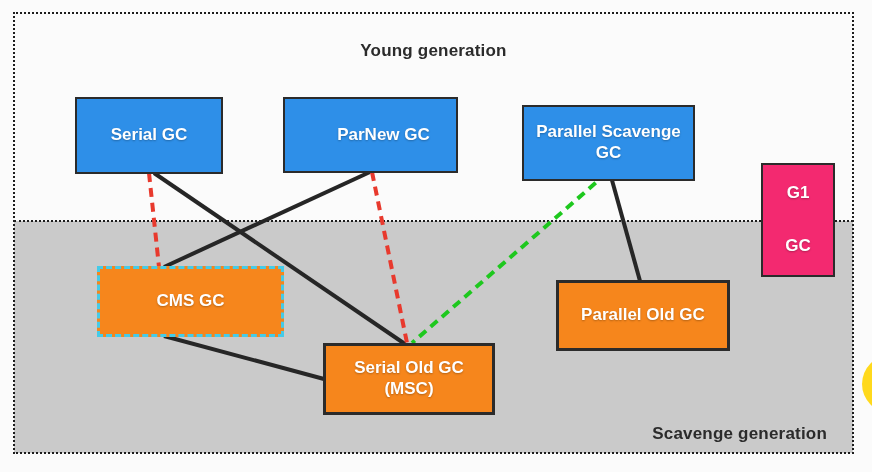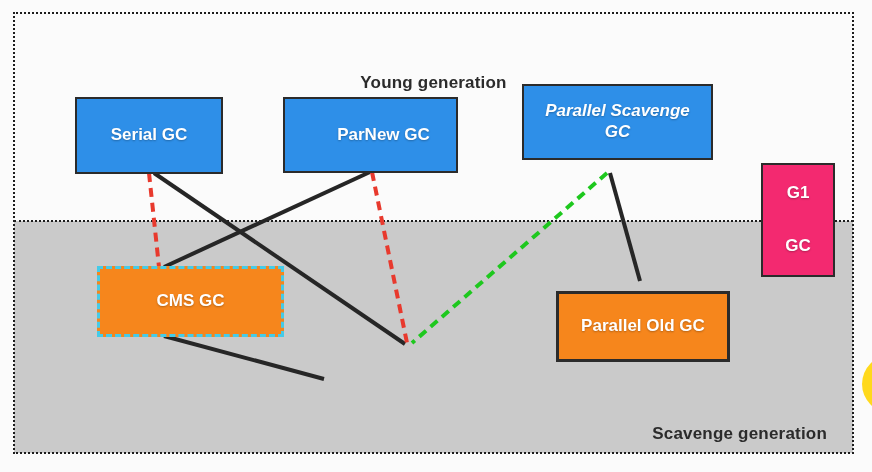--- a/index.html
+++ b/index.html
@@ -50,21 +50,20 @@
     font-weight: bold;
     font-size: 17px;
     color: var(--c-title-text);
     z-index: 4;
     letter-spacing: 0.2px;
   }
   .title-young {
     left: 13px; top: 41px;
     width: 841px;
     text-align: center;
-    margin-top: 32px;
   }
   .title-tenured {
     right: 45px; top: 424px;
     text-align: right;
   }
   svg.lines {
     position: absolute;
     left: 0; top: 0;
     width: 872px; height: 472px;
     z-index: 2;
@@ -82,28 +81,28 @@
     line-height: 1.22;
     border: 2px solid var(--c-box-border);
     text-shadow: 0 1px 2px rgba(0,0,0,0.28);
     z-index: 3;
   }
   .box-blue   { background: var(--c-young-box); }
   .box-orange { background: var(--c-old-box); }
   .box-pink   { background: var(--c-g1-box); gap: 32px; }
   .box-serial            { left: 75px;  top: 97px;  width: 148px; height: 77px; }
   .box-parnew            { left: 283px; top: 97px;  width: 175px; height: 76px; padding-left: 26px; }
-  .box-parallel-scavenge { left: 522px; top: 84px;  width: 191px; height: 76px; font-style: italic; }
+  .box-parallel-scavenge { left: 522px; top: 105px;  width: 173px; height: 76px; }
   .box-g1                { left: 761px; top: 163px; width: 74px;  height: 114px; }
   .box-cms               { left: 81px;  top: 266px; width: 187px; height: 71px;
                            border: 3px dashed var(--c-cms-border); margin-left: 16px; }
   .box-serial-old        { left: 323px; top: 343px; width: 172px; height: 72px;
                            border-width: 3px; }
   .box-parallel-old      { left: 556px; top: 280px; width: 174px; height: 71px;
-                           border-width: 3px; margin-top: 11px; }
+                           border-width: 3px; }
   .pointer-dot {
     position: absolute;
     left: 862px; top: 355px;
     width: 58px; height: 58px;
     border-radius: 50%;
     background: var(--c-pointer-yellow);
     z-index: 5;
   }
 </style>
 </head>
@@ -144,20 +143,24 @@
 
   <div class="gc-box box-pink box-g1">
     <span>G1</span>
     <span>GC</span>
   </div>
 
   <div class="gc-box box-orange box-cms">
     <span>CMS GC</span>
   </div>
 
+  <div class="gc-box box-orange box-serial-old">
+    <span>Serial Old GC</span>
+    <span>(MSC)</span>
+  </div>
 
   <div class="gc-box box-orange box-parallel-old">
     <span>Parallel Old GC</span>
   </div>
 
   <div class="pointer-dot"></div>
 
 </div>
 
 </body></html>

